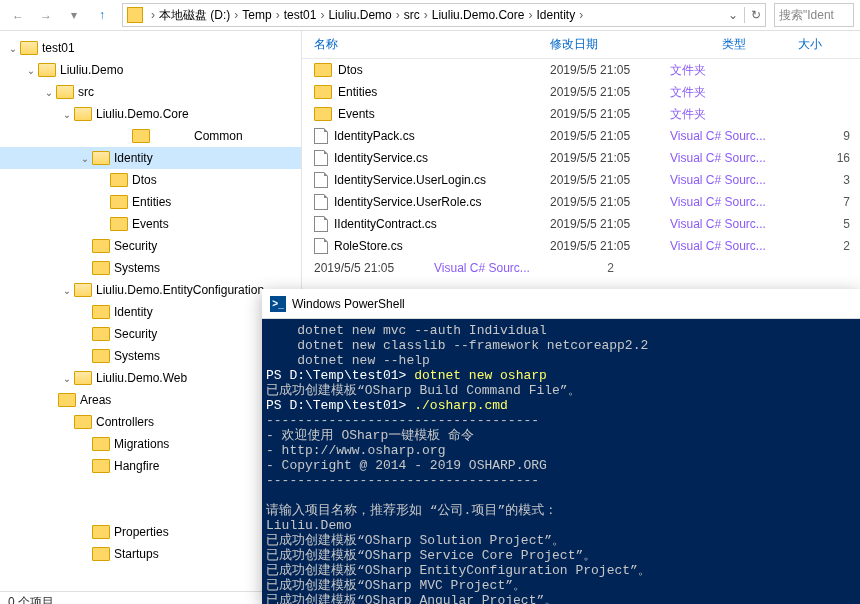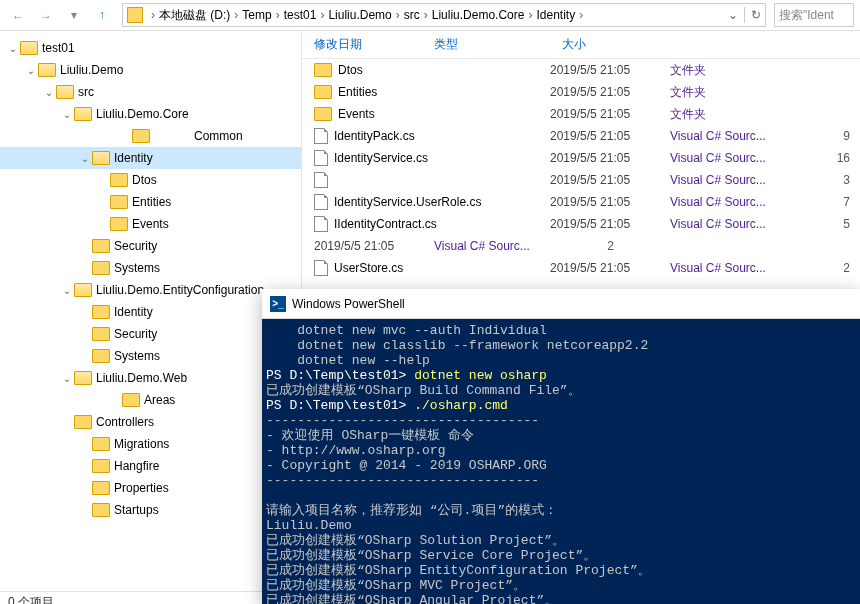--- a/index.html
+++ b/index.html
@@ -21,26 +21,26 @@
 .tree-item.sel { background: #cce8ff; }
 .tree-chev { width: 14px; display: inline-flex; justify-content: center; color: #666; font-size: 10px; }
 .tree-folder { width: 18px; height: 14px; background: #ffd766; border: 1px solid #d6a200; margin-right: 4px; border-radius: 1px; }
 .tree-folder.open { background: linear-gradient(#ffe9a8,#ffd766); }
 .tree-label { white-space: nowrap; }
 
 .list { flex: 1; position: relative; }
 .list-header { display: flex; height: 28px; align-items: center; border-bottom: 1px solid #e8e8e8; padding-left: 12px; color: #0066cc; }
 .col-name { width: 236px; }
 .col-date { width: 120px; }
-.col-type { width: 128px; }
+.col-type { width: 128px; text-align: center; }
 .col-size { width: 60px; text-align: left; padding-right: 8px; }
 .list-row { display: flex; height: 22px; align-items: center; padding-left: 12px; }
 .cell-name { width: 236px; display: flex; align-items: center; gap: 6px; }
 .cell-date { width: 120px; color: #404040; }
-.cell-type { width: 128px; color: #4c1d95; white-space: nowrap; overflow: hidden; text-overflow: ellipsis; }
+.cell-type { width: 128px; color: #8b5cf6; white-space: nowrap; overflow: hidden; text-overflow: ellipsis; }
 .cell-size { width: 60px; text-align: right; color: #555; padding-right: 8px; }
 .ico-folder { width: 18px; height: 14px; background: #ffd766; border: 1px solid #d6a200; border-radius: 1px; }
 .ico-file { width: 14px; height: 16px; border: 1px solid #888; background: #fff; position: relative; }
 .ico-file::after { content:""; position:absolute; right:-1px; top:-1px; border-top:4px solid #fff; border-left:4px solid #888; }
 
 .statusbar { height: 22px; border-top: 1px solid #e0e0e0; display: flex; align-items: center; padding: 0 8px; color: #333; font-size: 12px; }
 
 .ps-window { position: absolute; left: 262px; top: 289px; width: 598px; height: 315px; background: #fff; box-shadow: 0 4px 16px rgba(0,0,0,0.3); }
 .ps-title { height: 30px; background: #fff; border-bottom: 1px solid #ddd; display: flex; align-items: center; padding: 0 8px; gap: 6px; }
 .ps-logo { width: 16px; height: 16px; background: #004b8d; display: flex; align-items: center; justify-content: center; color: #fff; font-size: 10px; font-weight: bold; }
@@ -145,53 +145,54 @@
       <div class="tree-item" style="padding-left: 78px;">
         <span class="tree-chev"></span>
         <span class="tree-folder"></span>
         <span class="tree-label">Systems</span>
       </div>
       <div class="tree-item" style="padding-left: 60px;">
         <span class="tree-chev">⌄</span>
         <span class="tree-folder open"></span>
         <span class="tree-label">Liuliu.Demo.Web</span>
       </div>
-      <div class="tree-item" style="padding-left: 88px; margin-left: 20px;">
+      <div class="tree-item" style="padding-left: 44px;">
         <span class="tree-chev"></span>
         <span class="tree-folder"></span>
         <span class="tree-label">Areas</span>
       </div>
       <div class="tree-item" style="padding-left: 60px;">
         <span class="tree-chev"></span>
         <span class="tree-folder"></span>
         <span class="tree-label">Controllers</span>
       </div>
       <div class="tree-item" style="padding-left: 78px;">
         <span class="tree-chev"></span>
         <span class="tree-folder"></span>
         <span class="tree-label">Migrations</span>
       </div>
       <div class="tree-item" style="padding-left: 78px;">
         <span class="tree-chev"></span>
         <span class="tree-folder"></span>
         <span class="tree-label">Hangfire</span>
       </div>
-      <div class="tree-item" style="padding-left: 78px;">
+      <div class="tree-item" style="padding-left: 78px; margin-top: 44px;">
         <span class="tree-chev"></span>
         <span class="tree-folder"></span>
         <span class="tree-label">Properties</span>
       </div>
       <div class="tree-item" style="padding-left: 78px; align-items: center;">
         <span class="tree-chev"></span>
         <span class="tree-folder"></span>
         <span class="tree-label">Startups</span>
       </div>
     </div>
   <div class="list">
     <div class="list-header">
+      <div class="col-name">名称</div>
       <div class="col-date">修改日期</div>
       <div class="col-type">类型</div>
       <div class="col-size">大小</div>
     </div>
     <div id="list-rows">
         <div class="list-row">
           <div class="cell-name">
             <span class="ico-folder"></span>
             <span>Dtos</span>
           </div>
@@ -231,20 +232,21 @@
             <span class="ico-file"></span>
             <span>IdentityService.cs</span>
           </div>
           <div class="cell-date">2019/5/5 21:05</div>
           <div class="cell-type">Visual C# Sourc...</div>
           <div class="cell-size">16</div>
         </div>
         <div class="list-row">
           <div class="cell-name">
             <span class="ico-file"></span>
+            <span>IdentityService.UserLogin.cs</span>
           </div>
           <div class="cell-date">2019/5/5 21:05</div>
           <div class="cell-type">Visual C# Sourc...</div>
           <div class="cell-size">3</div>
         </div>
         <div class="list-row">
           <div class="cell-name">
             <span class="ico-file"></span>
             <span>IdentityService.UserRole.cs</span>
           </div>
@@ -255,29 +257,29 @@
         <div class="list-row">
           <div class="cell-name">
             <span class="ico-file"></span>
             <span>IIdentityContract.cs</span>
           </div>
           <div class="cell-date">2019/5/5 21:05</div>
           <div class="cell-type">Visual C# Sourc...</div>
           <div class="cell-size">5</div>
         </div>
         <div class="list-row">
+          <div class="cell-name">
+            <span class="ico-file"></span>
+            <span>RoleStore.cs</span>
+          </div>
           <div class="cell-date">2019/5/5 21:05</div>
           <div class="cell-type">Visual C# Sourc...</div>
           <div class="cell-size">2</div>
         </div>
         <div class="list-row">
-          <div class="cell-name">
-            <span class="ico-file"></span>
-            <span>UserStore.cs</span>
-          </div>
           <div class="cell-date">2019/5/5 21:05</div>
           <div class="cell-type">Visual C# Sourc...</div>
           <div class="cell-size">2</div>
         </div>
       </div>
   </div>
 </div>
 
 <div class="statusbar">
   <span>0 个项目</span>

